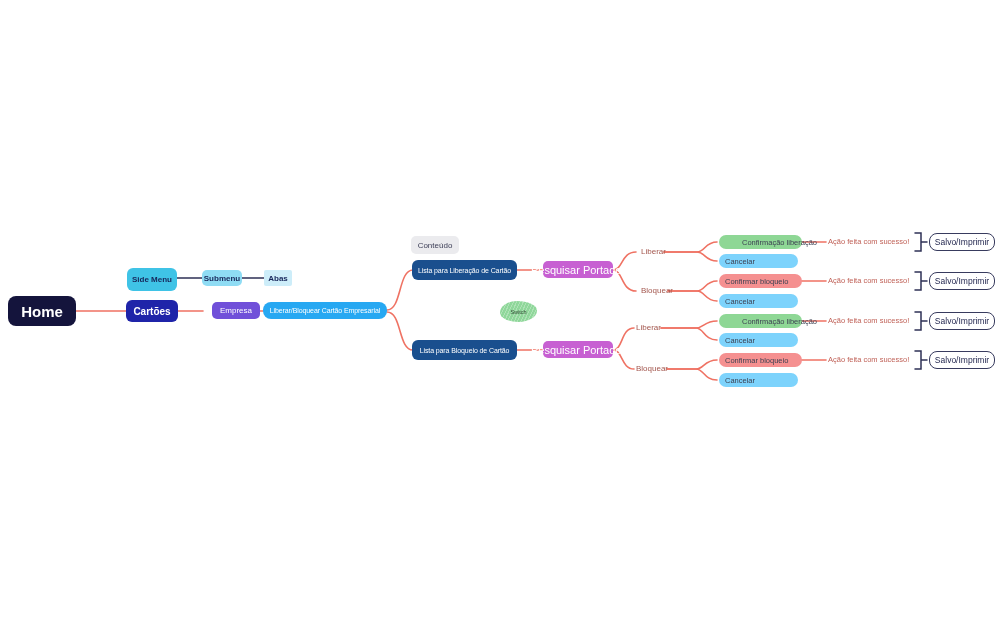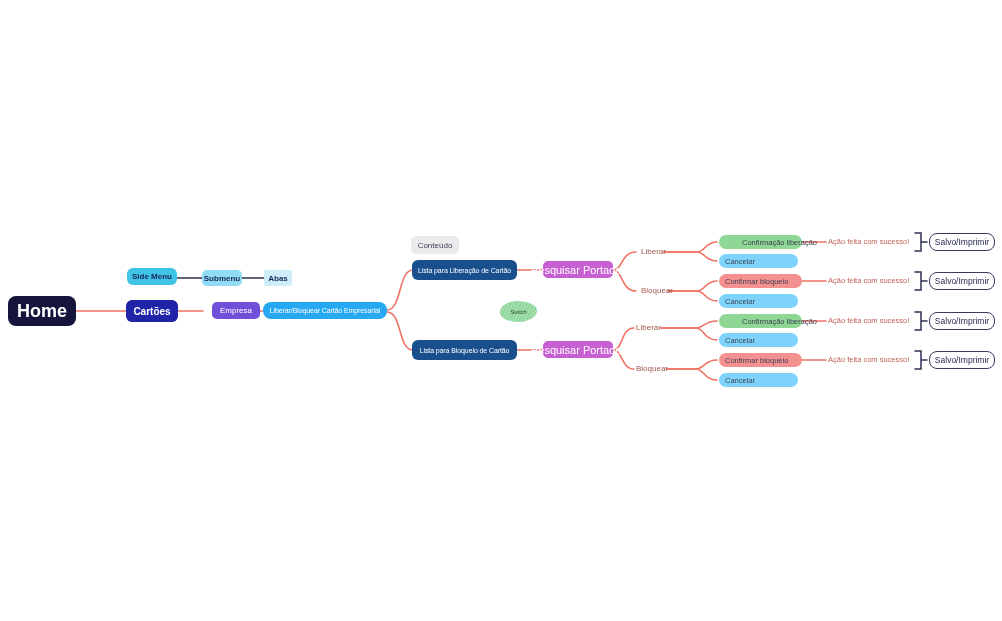--- a/index.html
+++ b/index.html
@@ -1,21 +1,21 @@
 <!DOCTYPE html>
 <html><head>
 <meta charset="utf-8">
 <style>
   html,body{margin:0;padding:0;background:#ffffff;}
   .canvas{position:relative;width:1002px;height:621px;background:#ffffff;overflow:hidden;
           font-family:"Liberation Sans",sans-serif;}
   svg.links{position:absolute;left:0;top:0;width:1002px;height:621px;}
   .node{position:absolute;display:flex;align-items:center;justify-content:center;
         box-sizing:border-box;white-space:nowrap;}
-  .n-home     {background:#14143c;color:#ffffff;border-radius:8px;font-size:18px;font-weight:bold;}
+  .n-home     {background:#14143c;color:#ffffff;border-radius:8px;font-size:15px;font-weight:bold;}
   .n-sidemenu {background:#3fc3e6;color:#17265a;border-radius:6px;font-size:8px;font-weight:bold;}
   .n-submenu  {background:#8fdcf4;color:#17265a;border-radius:5px;font-size:8px;font-weight:bold;}
   .n-abas     {background:#cdedf9;color:#17265a;border-radius:2px;font-size:8px;font-weight:bold;}
   .n-cartoes  {background:#1f24a9;color:#ffffff;border-radius:6px;font-size:10px;font-weight:bold;}
   .n-empresa  {background:#7050d9;color:#ffffff;border-radius:5px;font-size:8px;}
   .n-libbloq  {background:#27a8f2;color:#ffffff;border-radius:8px;font-size:7px;letter-spacing:-0.1px;}
   .n-conteudo {background:#ebebee;color:#3f4159;border-radius:5px;font-size:8px;}
   .n-lista    {background:#1a4f8e;color:#ffffff;border-radius:6px;font-size:7px;letter-spacing:-0.1px;}
   .n-pesquisar{background:#c760d2;color:#ffffff;border-radius:5px;font-size:11px;}
   .n-switch   {background:#8fd79a;color:#2f4a33;font-size:5.5px;
@@ -65,21 +65,21 @@
       <path d="M242,278 H264"></path>
       <path d="M915,233 H921 V251 H915 M921,242 H927"></path>
       <path d="M915,272 H921 V290 H915 M921,281 H927"></path>
       <path d="M915,312 H921 V330 H915 M921,321 H927"></path>
       <path d="M915,351 H921 V369 H915 M921,360 H927"></path>
     </g>
   </svg>
 
   <div class="node n-home" style="left:8px;top:296px;width:68px;height:30px">Home</div>
 
-  <div class="node n-sidemenu" style="left:127px;top:268px;width:50px;height:17px">Side Menu</div>
+  <div class="node n-sidemenu" style="left:127px;top:268px;width:50px;height:23px">Side Menu</div>
   <div class="node n-submenu" style="left:202px;top:270px;width:40px;height:16px">Submenu</div>
   <div class="node n-abas" style="left:264px;top:270px;width:28px;height:16px">Abas</div>
 
   <div class="node n-cartoes" style="left:126px;top:300px;width:52px;height:22px">Cartões</div>
   <div class="node n-empresa" style="left:212px;top:302px;width:48px;height:17px">Empresa</div>
   <div class="node n-libbloq" style="left:263px;top:302px;width:124px;height:17px">Liberar/Bloquear Cartão Empresarial</div>
 
   <div class="node n-conteudo" style="left:411px;top:236px;width:48px;height:18px">Conteúdo</div>
   <div class="node n-lista" style="left:412px;top:260px;width:105px;height:20px">Lista para Liberação de Cartão</div>
   <div class="node n-pesquisar" style="left:543px;top:261px;width:70px;height:17px">Pesquisar Portador</div>

